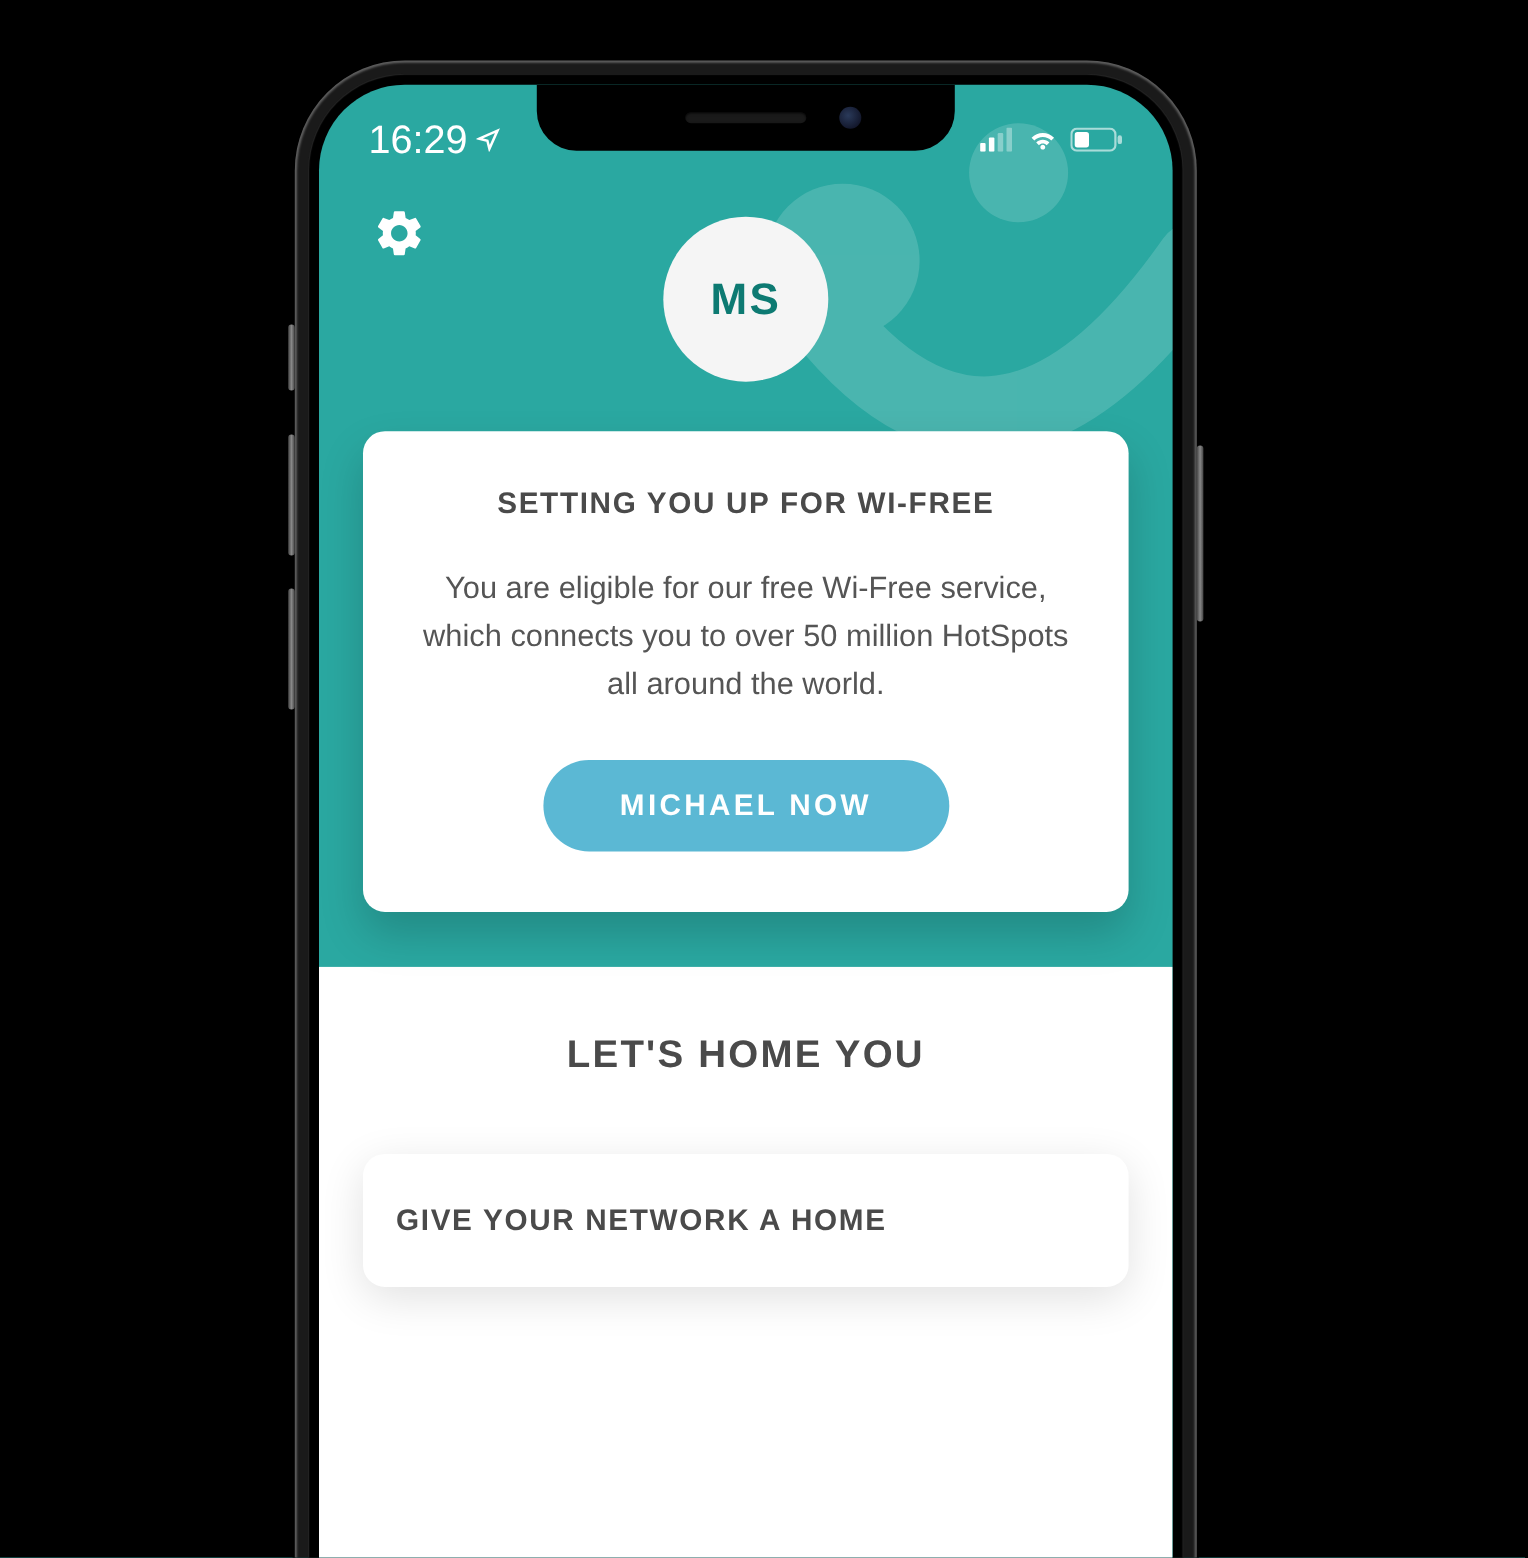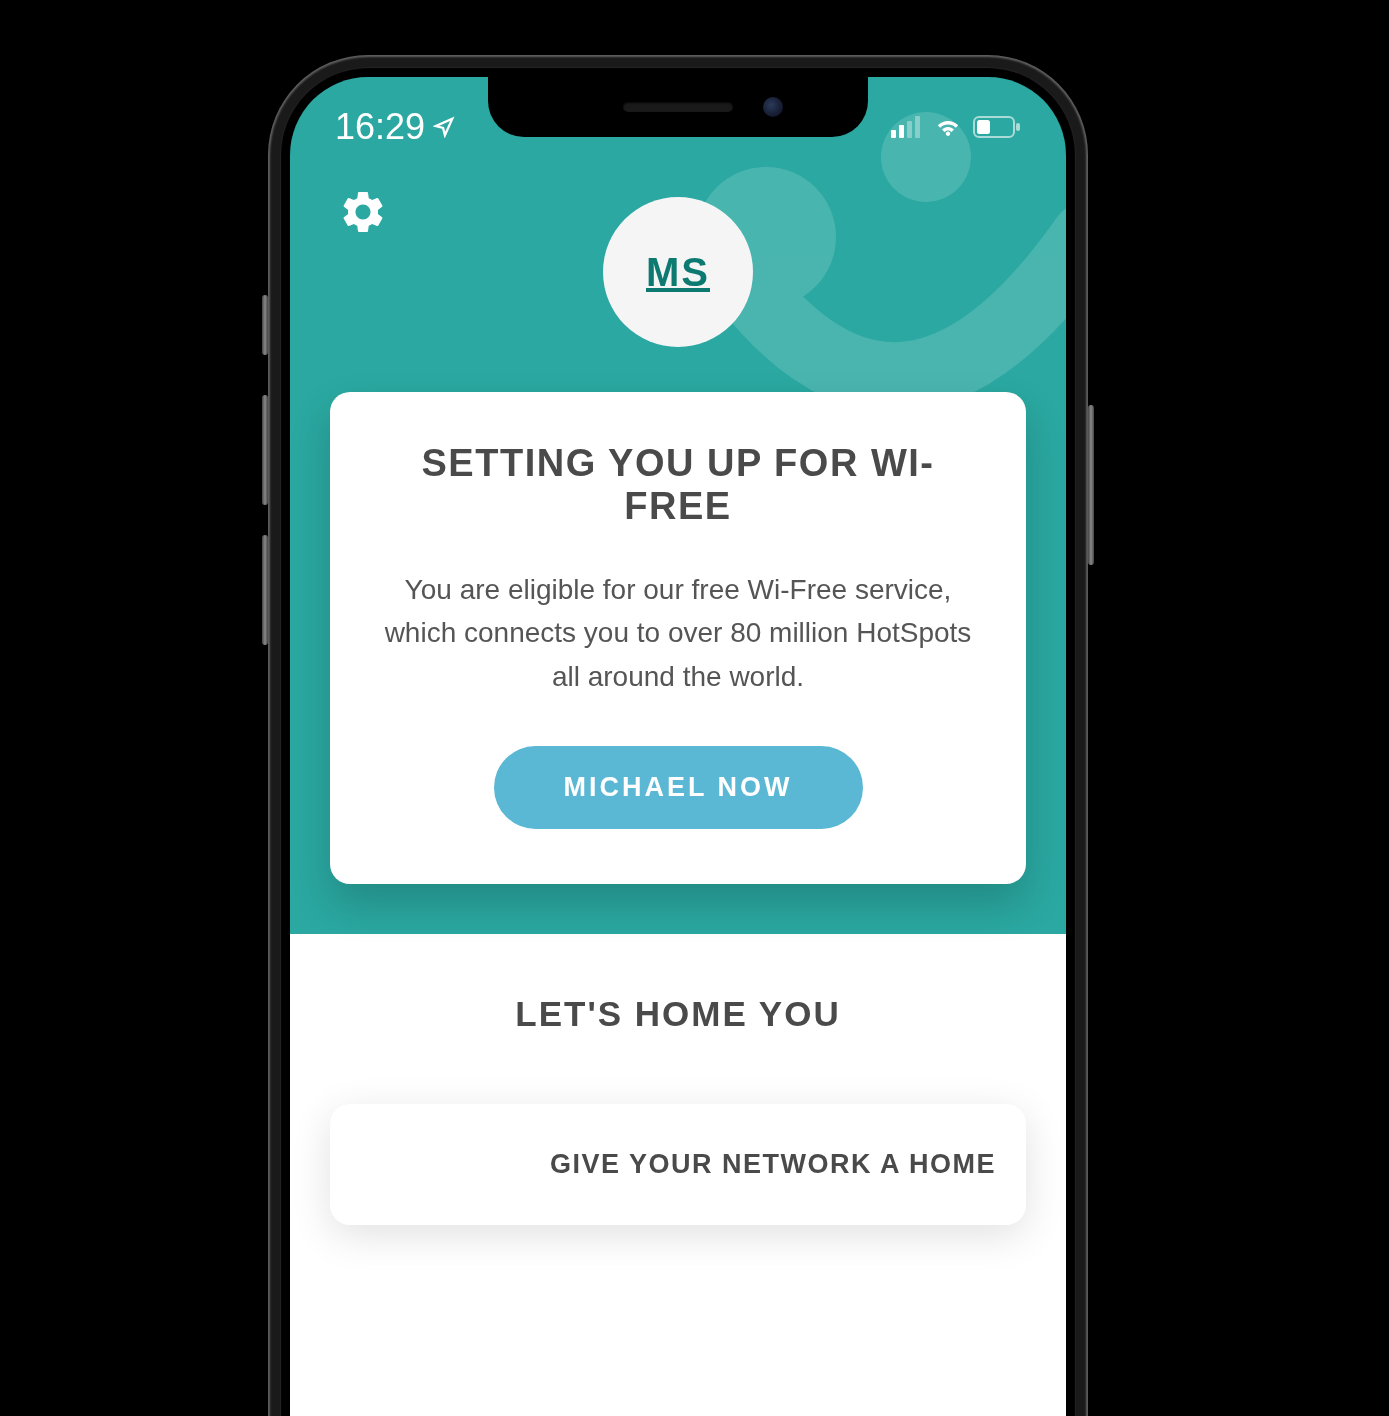--- a/index.html
+++ b/index.html
@@ -145,21 +145,20 @@
       background: #f5f5f5;
       border-radius: 50%;
       display: flex;
       align-items: center;
       justify-content: center;
       font-size: 40px;
       font-weight: 900;
       color: #0d7a72;
       letter-spacing: 2px;
       font-family: Arial Black, Arial, sans-serif;
-      text-decoration: underline;
     }
     .username {
       color: #fff;
       font-size: 50px;
       font-weight: 900;
       letter-spacing: 3px;
       margin-top: 28px;
       font-family: Arial Black, Arial, sans-serif;
     }
     
@@ -167,21 +166,21 @@
       background: #fff;
       border-radius: 20px;
       margin: 45px 40px 0;
       padding: 50px 40px 55px;
       box-shadow: 0 20px 40px rgba(0,0,0,0.18);
       text-align: center;
       position: relative;
       z-index: 10;
     }
     .card-title {
-      font-size: 38px;
+      font-size: 27px;
       font-weight: 900;
       color: #4a4a4a;
       letter-spacing: 1.5px;
       margin-bottom: 40px;
       font-family: Arial Black, Arial, sans-serif;
     }
     .card-body {
       font-size: 28px;
       line-height: 1.55;
       color: #555;
@@ -213,21 +212,21 @@
       text-align: center;
       letter-spacing: 2px;
       margin-bottom: 70px;
       font-family: Arial Black, Arial, sans-serif;
     }
     .sub-card {
       background: #fff;
       border-radius: 20px;
       padding: 45px 30px;
       box-shadow: 0 10px 40px rgba(0,0,0,0.12);
-      text-align: right;
+      text-align: left;
     }
     .sub-card-title {
       font-size: 27px;
       font-weight: 900;
       color: #4a4a4a;
       letter-spacing: 1.5px;
       font-family: Arial Black, Arial, sans-serif;
     }
   </style>
 </head>
@@ -286,21 +285,21 @@
         </div>
         <div class="profile">
           <div class="avatar">
             <span>MS</span>
           </div>
         </div>
       </div>
 
       <div class="card">
         <div class="card-title">SETTING YOU UP FOR WI-FREE</div>
-        <div class="card-body">You are eligible for our free Wi-Free service, which connects you to over 80 million HotSpots all around the world.</div>
+        <div class="card-body">You are eligible for our free Wi-Free service, which connects you to over 50 million HotSpots all around the world.</div>
         <button class="install-btn">MICHAEL NOW</button>
       </div>
 
       <div class="lower-section">
         <div class="section-title">LET'S HOME YOU</div>
         <div class="sub-card">
           <div class="sub-card-title">GIVE YOUR NETWORK A HOME</div>
         </div>
       </div>
 

